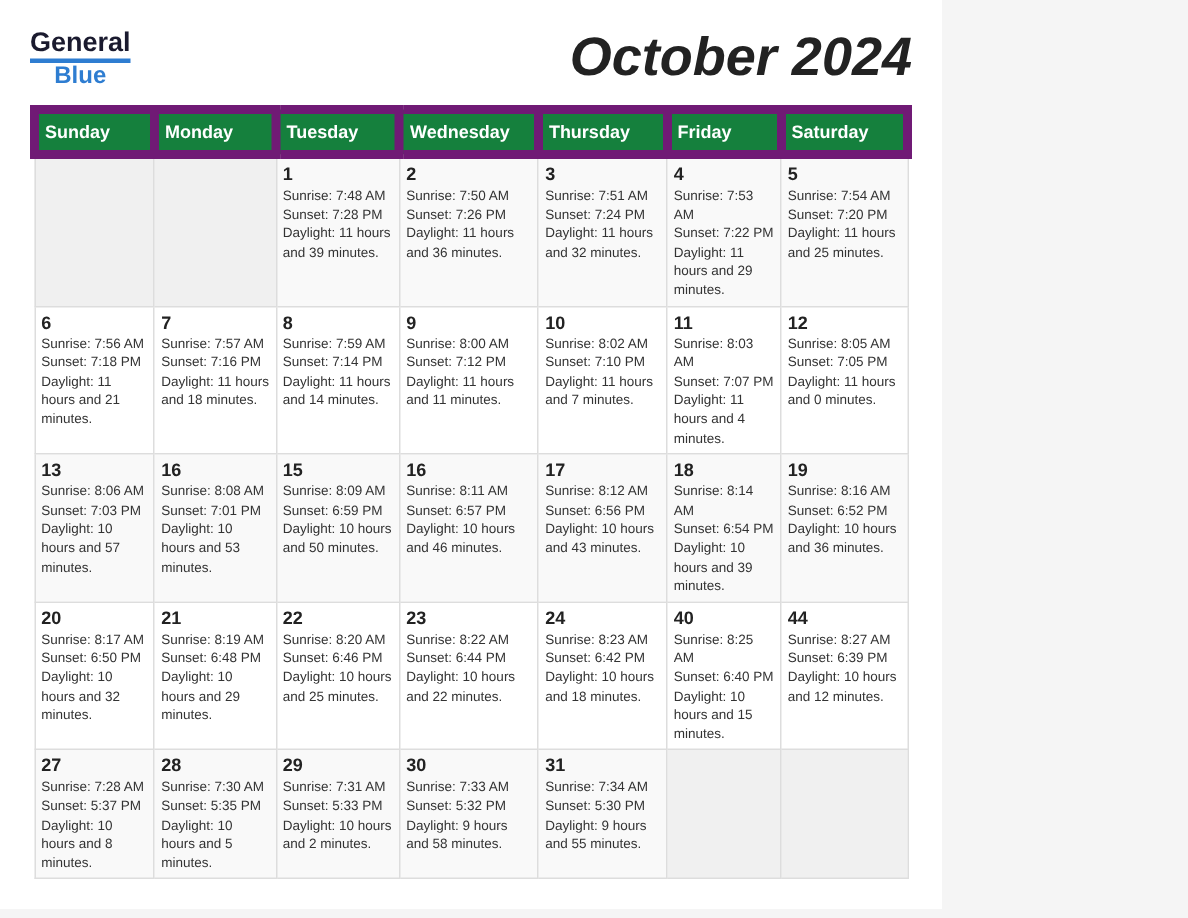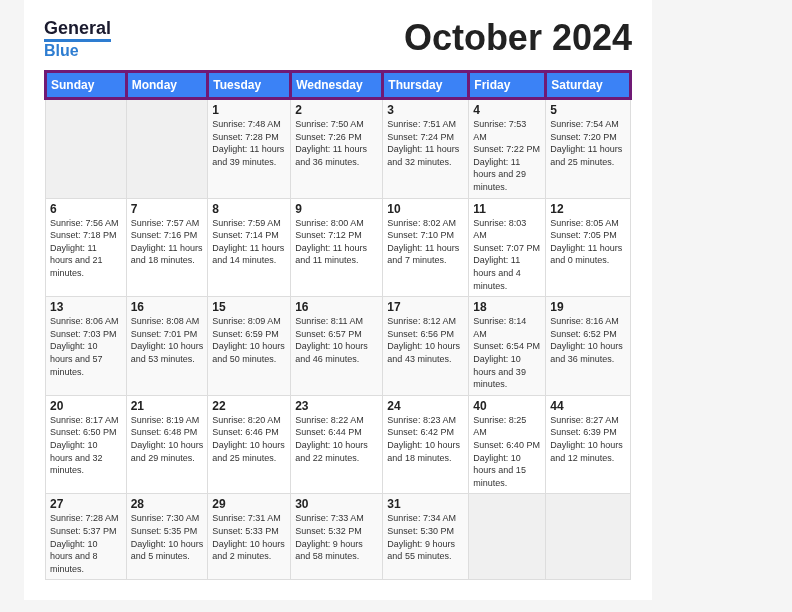--- a/index.html
+++ b/index.html
@@ -6,59 +6,59 @@
     body {
       font-family: Arial, sans-serif;
       background: #f5f5f5;
       width: 792px;
       min-height: 612px;
     }
     .page {
       width: 628px;
       background: #fff;
       padding: 18px 20px 20px 20px;
-      margin-left: 24px;
     }
     .header {
       display: flex;
       align-items: flex-start;
       justify-content: space-between;
       margin-bottom: 10px;
     }
     .logo {
       display: flex;
       flex-direction: column;
       align-items: flex-start;
     }
     .title-block {
       text-align: right;
+      font-style: italic;
     }
     .month-title {
       font-size: 36px;
       font-weight: bold;
       color: #222;
       line-height: 1.1;
     }
     .subtitle {
       font-size: 14px;
       color: #555;
     }
     .calendar {
       width: 100%;
       border-collapse: collapse;
       border: 1px solid #ccc;
     }
     .calendar th {
-      background: #3b82f6;
+      background: #15803d;
       color: #fff;
       font-size: 12px;
       font-weight: bold;
       padding: 5px 4px;
       text-align: left;
-      border: 3px solid #701a75;
+      border: 6px solid #701a75;
     }
     .calendar td {
       width: 107px;
       vertical-align: top;
       padding: 3px 4px 4px 4px;
       border: 1px solid #ddd;
       background: #fff;
       font-size: 9.5px;
       color: #333;
       min-height: 80px;
@@ -87,21 +87,21 @@
   </style>
 </head>
 <body>
 
 <div class="page">
   <div class="header">
     <div class="logo">
     <div style="display:flex; align-items:center; gap:4px;">
       <div style="display:flex; flex-direction:column; line-height:1.15;">
         <span style="font-size:18px; font-weight:bold; color:#1a1a2e; font-family:Arial, sans-serif;">General</span>
-        <span style="font-size:16px; font-weight:bold; color:#2e7dd1; font-family:Arial, sans-serif; border-top:3px solid #2e7dd1;">Blue</span>
+        <span style="font-size:16px; font-weight:bold; color:#2e7dd1; font-family:Arial, sans-serif; border-top:3px solid #2e7dd1;text-align:center;">Blue</span>
       </div>
 
     </div>
   </div>
     <div class="title-block">
       <div class="month-title">October 2024</div>
     </div>
   </div>
 
   <table class="calendar">

